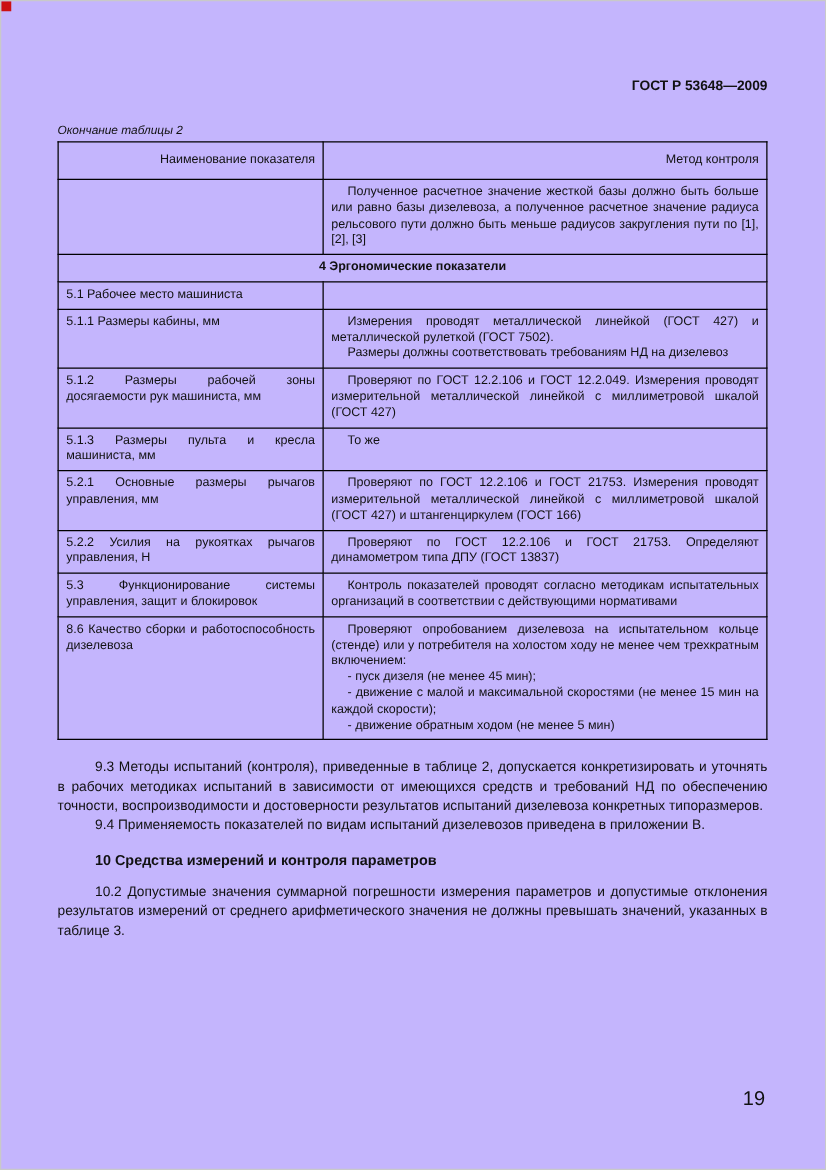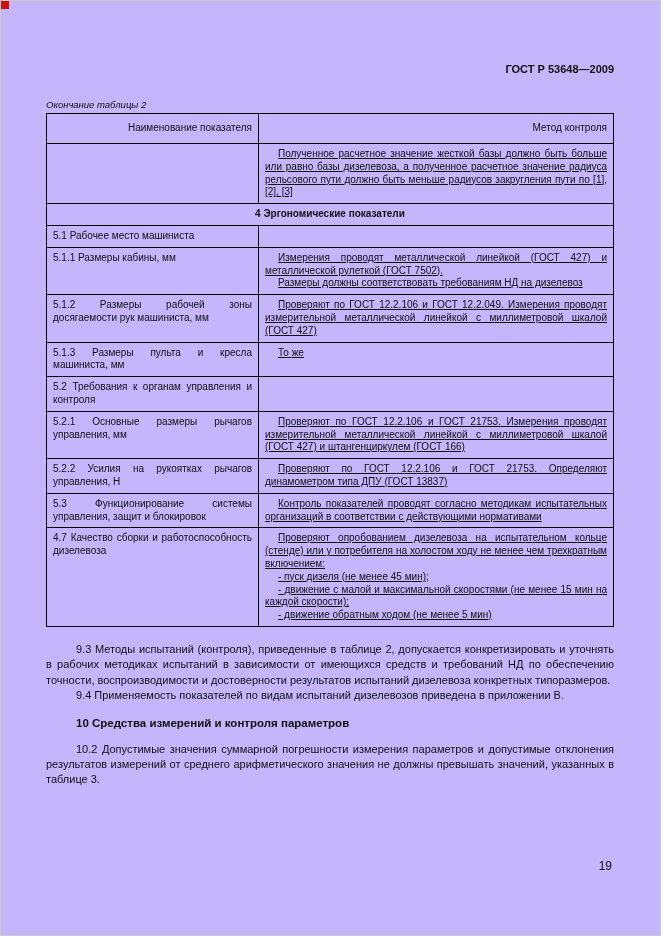--- a/index.html
+++ b/index.html
@@ -49,21 +49,21 @@
   table.gost th {
     font-weight: normal;
     text-align: right;
     vertical-align: middle;
     height: 30px;
   }
   col.c-name   { width: 212px; }
   col.c-method { width: auto; }
   td.name-cell { text-align: justify; }
   td.method-cell { text-align: justify; }
-  td.method-cell p { text-indent: 13px; text-decoration: underline; }
+  td.method-cell p { text-indent: 13px; }
   tr.section-row td {
     text-align: center;
     font-weight: bold;
     padding: 4px 6px;
   }
   .body-text {
     margin-top: 15px;
     font-size: 11px;
     line-height: 1.4;
   }
@@ -72,22 +72,22 @@
     text-indent: 30px;
   }
   h2.sec-heading {
     font-size: 11.5px;
     font-weight: bold;
     margin: 12px 0 10px 30px;
   }
   .page-number {
     position: absolute;
     right: 48px;
-    bottom: 62px;
-    font-size: 12px;
+    bottom: 46px;
+    font-size: 16px;
   }
 </style>
 </head>
 <body>
 
 <div class="page">
   <div class="corner-dot"></div>
 
   <div class="doc-header">ГОСТ Р 53648—2009</div>
 
@@ -131,43 +131,39 @@
           <p>Проверяют по ГОСТ 12.2.106 и ГОСТ 12.2.049. Измерения проводят измерительной металлической линейкой с миллиметровой шкалой (ГОСТ 427)</p>
         </td>
       </tr>
       <tr>
         <td class="name-cell">5.1.3 Размеры пульта и кресла машиниста, мм</td>
         <td class="method-cell">
           <p>То же</p>
         </td>
       </tr>
       <tr>
-        <td class="name-cell">5.2 Требования к органам управления и контроля</td>
-        <td class="method-cell"></td>
-      </tr>
-      <tr>
         <td class="name-cell">5.2.1 Основные размеры рычагов управления, мм</td>
         <td class="method-cell">
           <p>Проверяют по ГОСТ 12.2.106 и ГОСТ 21753. Измерения проводят измерительной металлической линейкой с миллиметровой шкалой (ГОСТ 427) и штангенциркулем (ГОСТ 166)</p>
         </td>
       </tr>
       <tr>
         <td class="name-cell">5.2.2 Усилия на рукоятках рычагов управления, Н</td>
         <td class="method-cell">
           <p>Проверяют по ГОСТ 12.2.106 и ГОСТ 21753. Определяют динамометром типа ДПУ (ГОСТ 13837)</p>
         </td>
       </tr>
       <tr>
         <td class="name-cell">5.3 Функционирование системы управления, защит и блокировок</td>
         <td class="method-cell">
           <p>Контроль показателей проводят согласно методикам испытательных организаций в соответствии с действующими нормативами</p>
         </td>
       </tr>
       <tr>
-        <td class="name-cell">4.7 Качество сборки и работоспособность дизелевоза</td>
+        <td class="name-cell">8.6 Качество сборки и работоспособность дизелевоза</td>
         <td class="method-cell">
           <p>Проверяют опробованием дизелевоза на испытательном кольце (стенде) или у потребителя на холостом ходу не менее чем трехкратным включением:</p>
           <p>- пуск дизеля (не менее 45 мин);</p>
           <p>- движение с малой и максимальной скоростями (не менее 15 мин на каждой скорости);</p>
           <p>- движение обратным ходом (не менее 5 мин)</p>
         </td>
       </tr>
     </tbody>
   </table>
 

